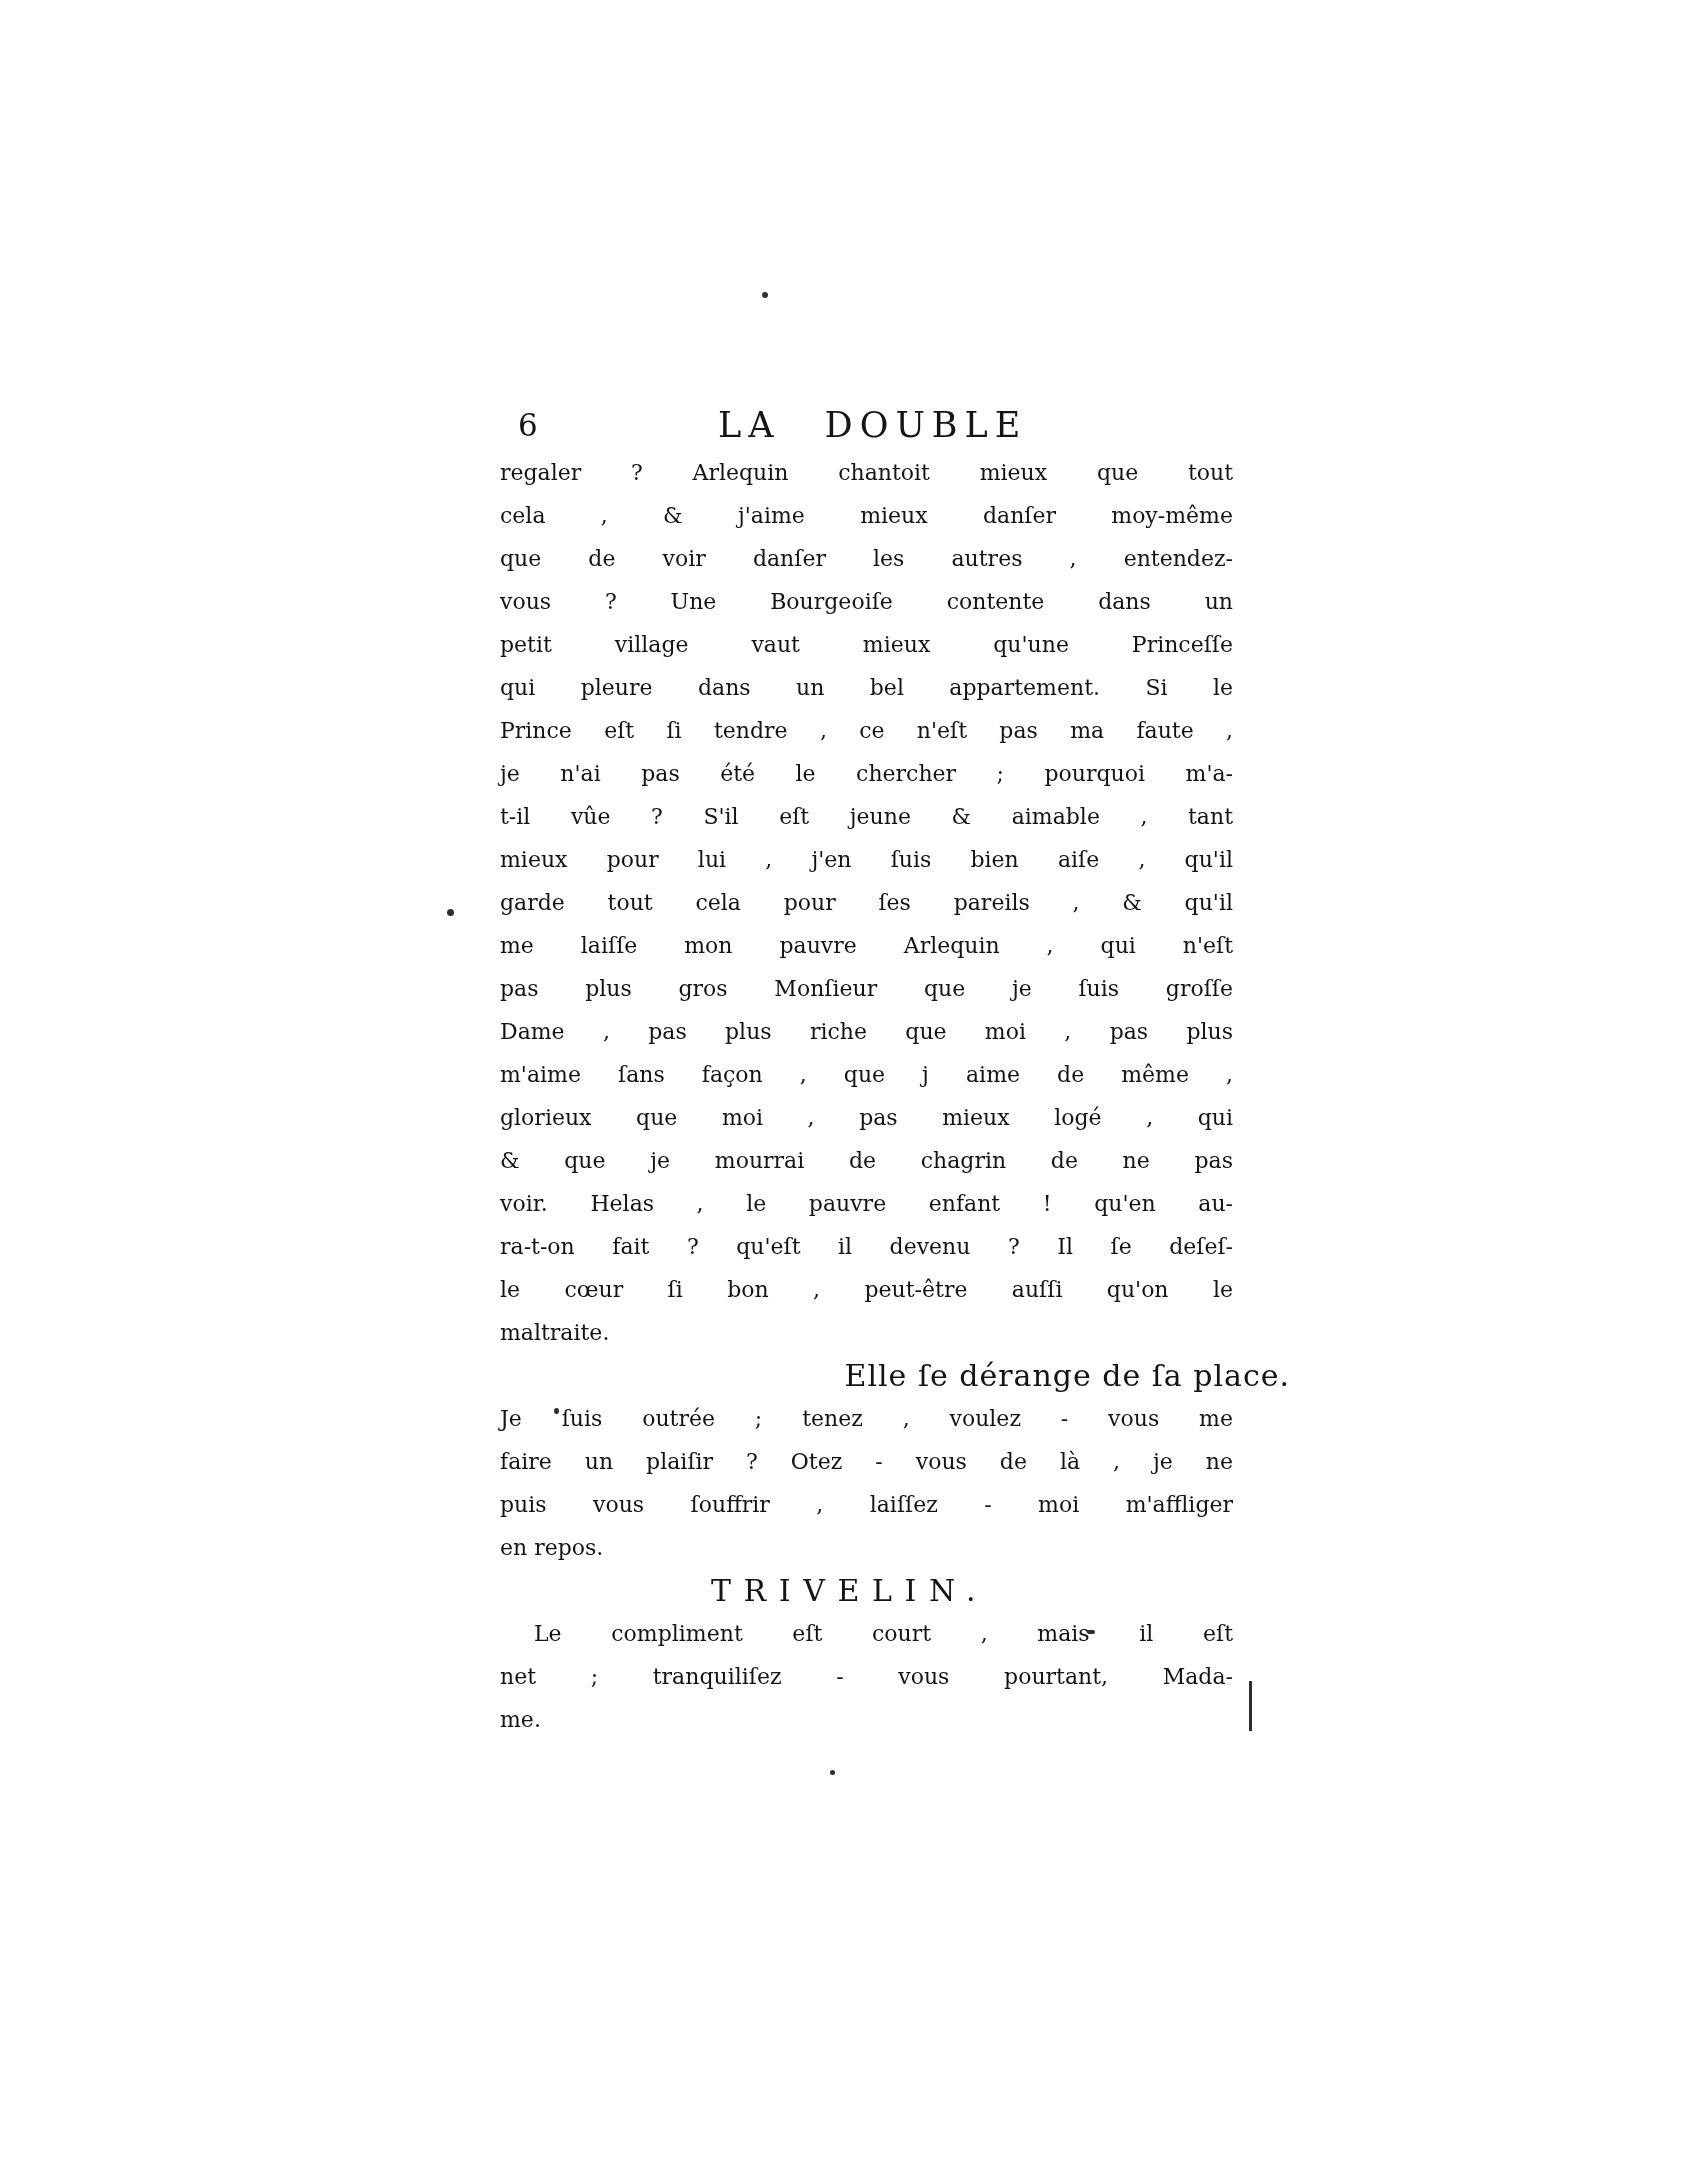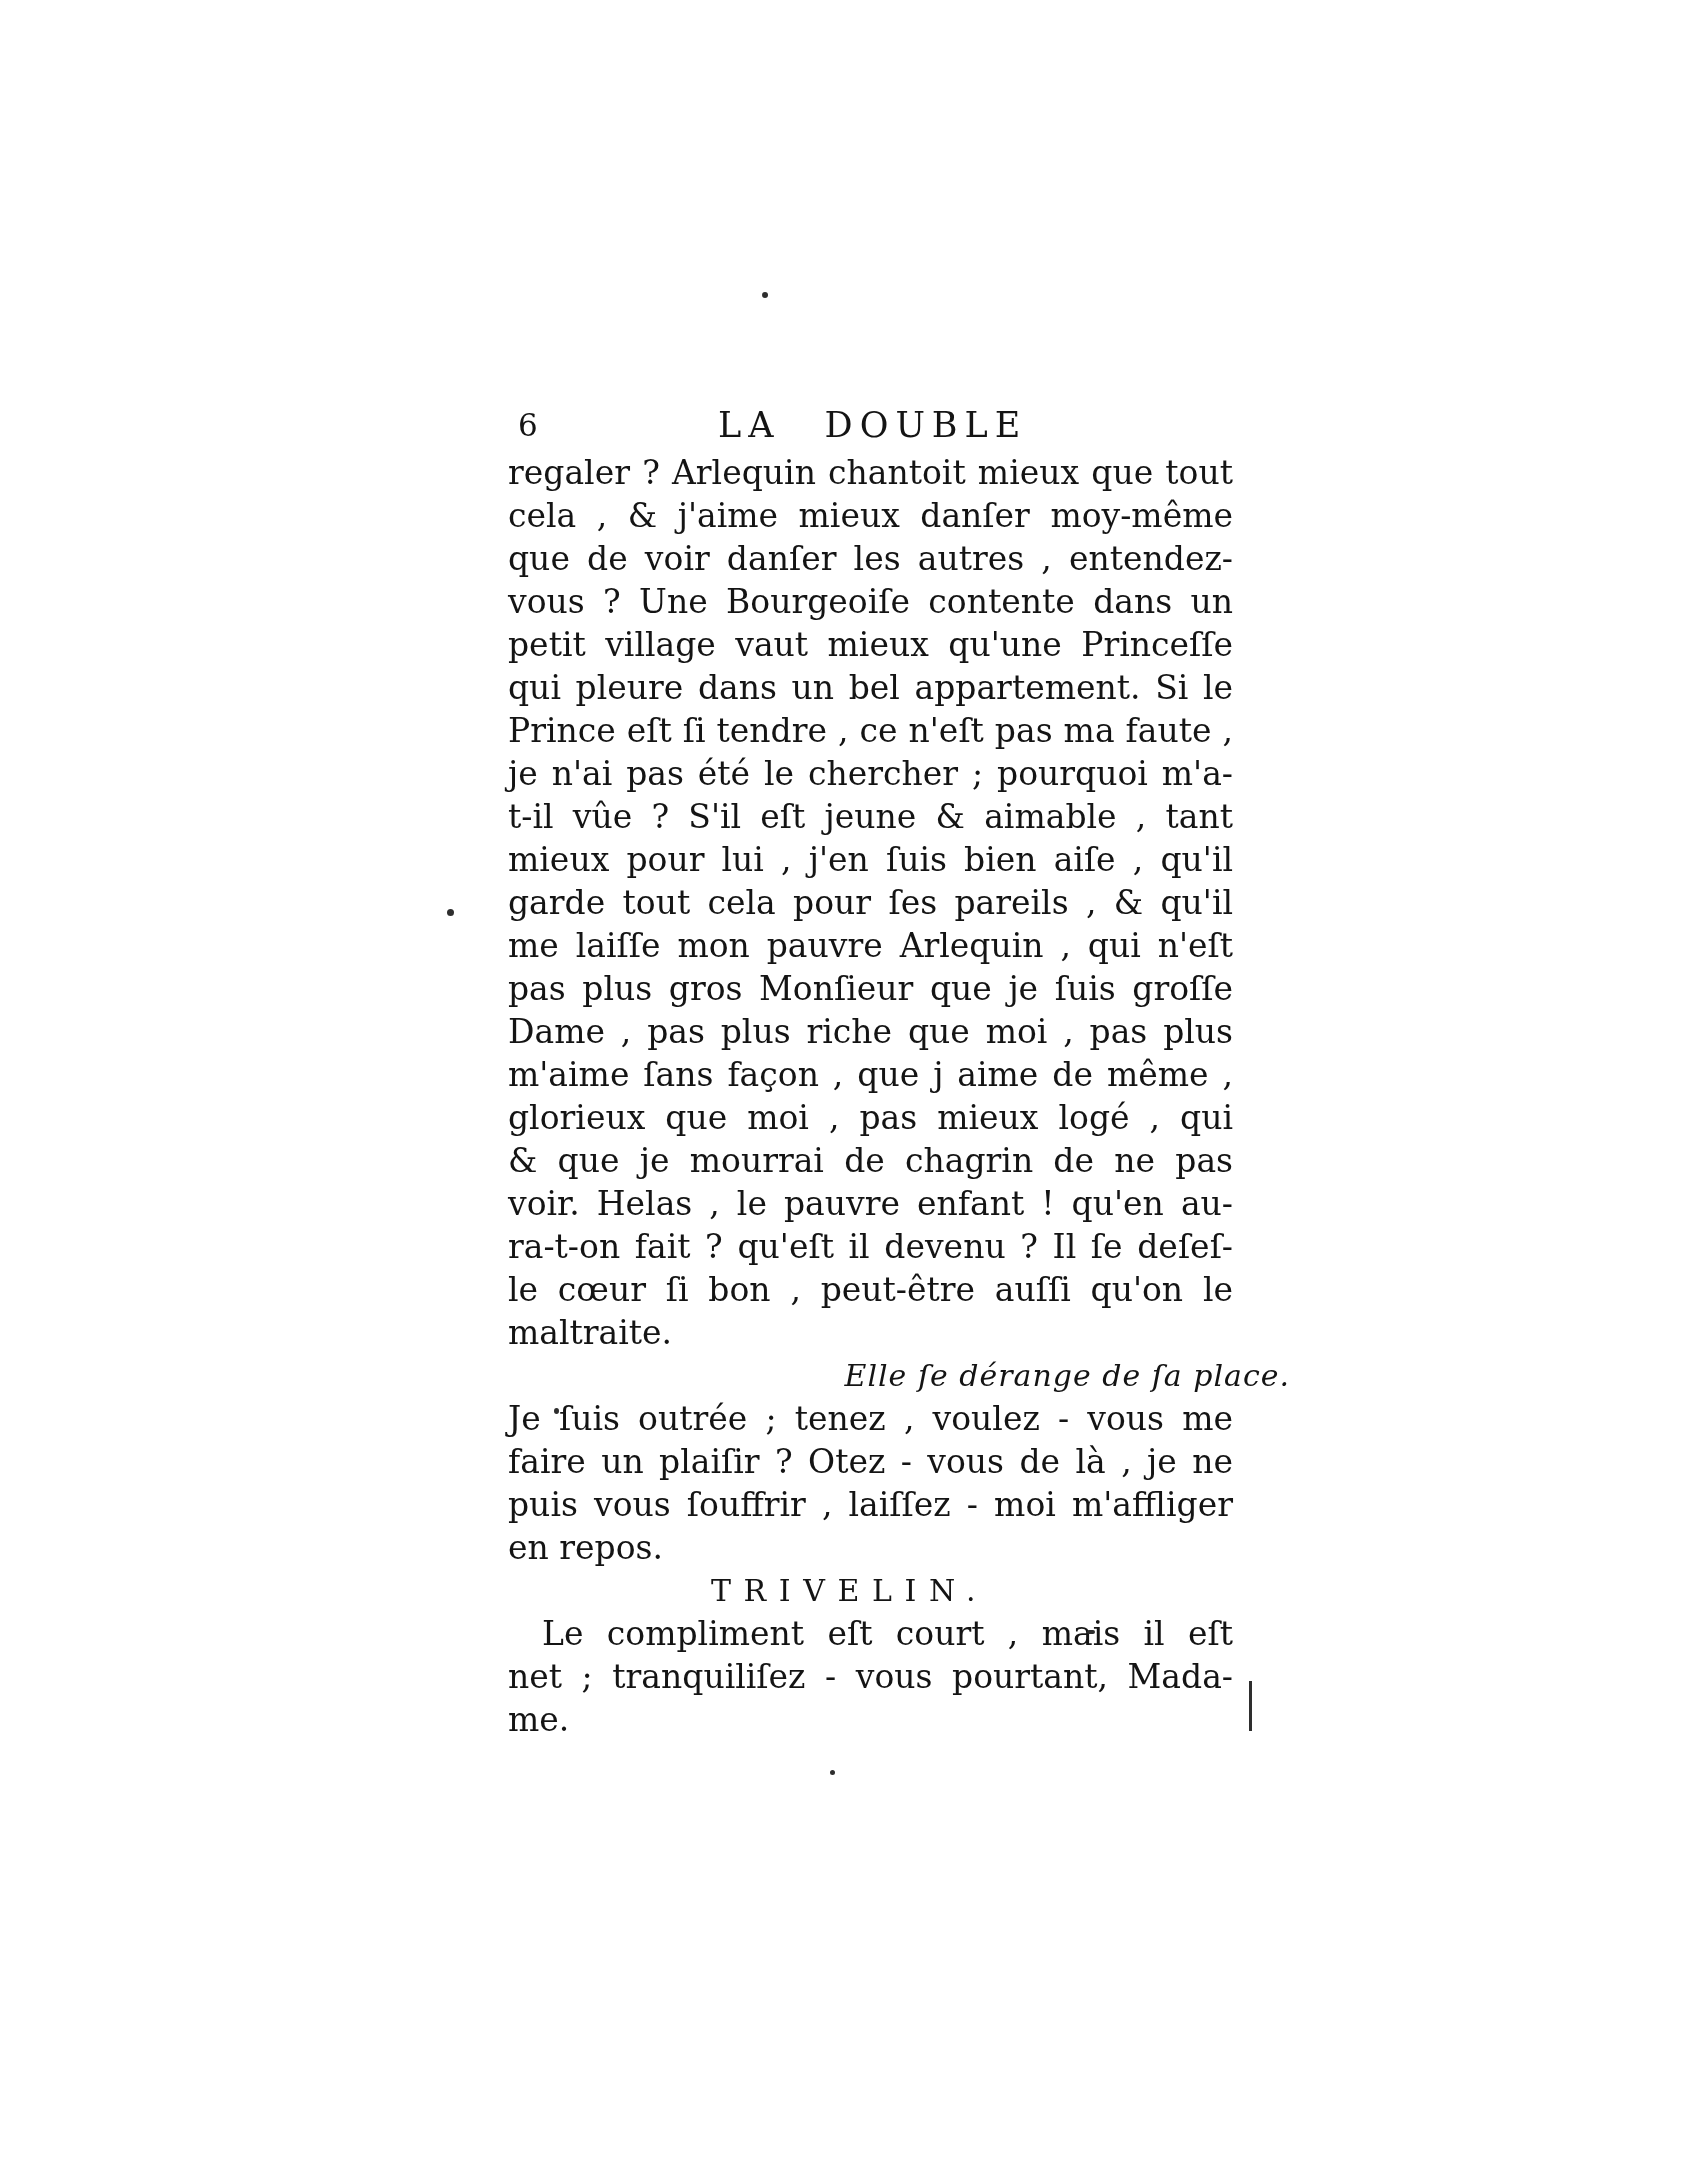--- a/index.html
+++ b/index.html
@@ -40,38 +40,36 @@
     transform: translateX(-48%);
     top: 0;
     font-size: 35px;
     letter-spacing: 7px;
     word-spacing: 26px;
     white-space: nowrap;
   }
   .line {
     height: 43px;
     line-height: 43px;
-    font-size: 33px;
+    font-size: 22px;
     text-align: justify;
     text-align-last: justify;
     white-space: nowrap;
-    margin-left: 8px;
   }
   .line.last {
     text-align: center;
     text-align-last: left;
   }
   .para3 .line:first-child {
     text-indent: 34px;
   }
   .stage {
     height: 43px;
     line-height: 43px;
     font-size: 30px;
-    font-style: italic;
     padding-left: 47%;
     white-space: nowrap;
     letter-spacing: 1px;
   }
   .speaker {
     height: 43px;
     line-height: 43px;
     font-size: 30px;
     text-align: center;
     letter-spacing: 0.42em;

